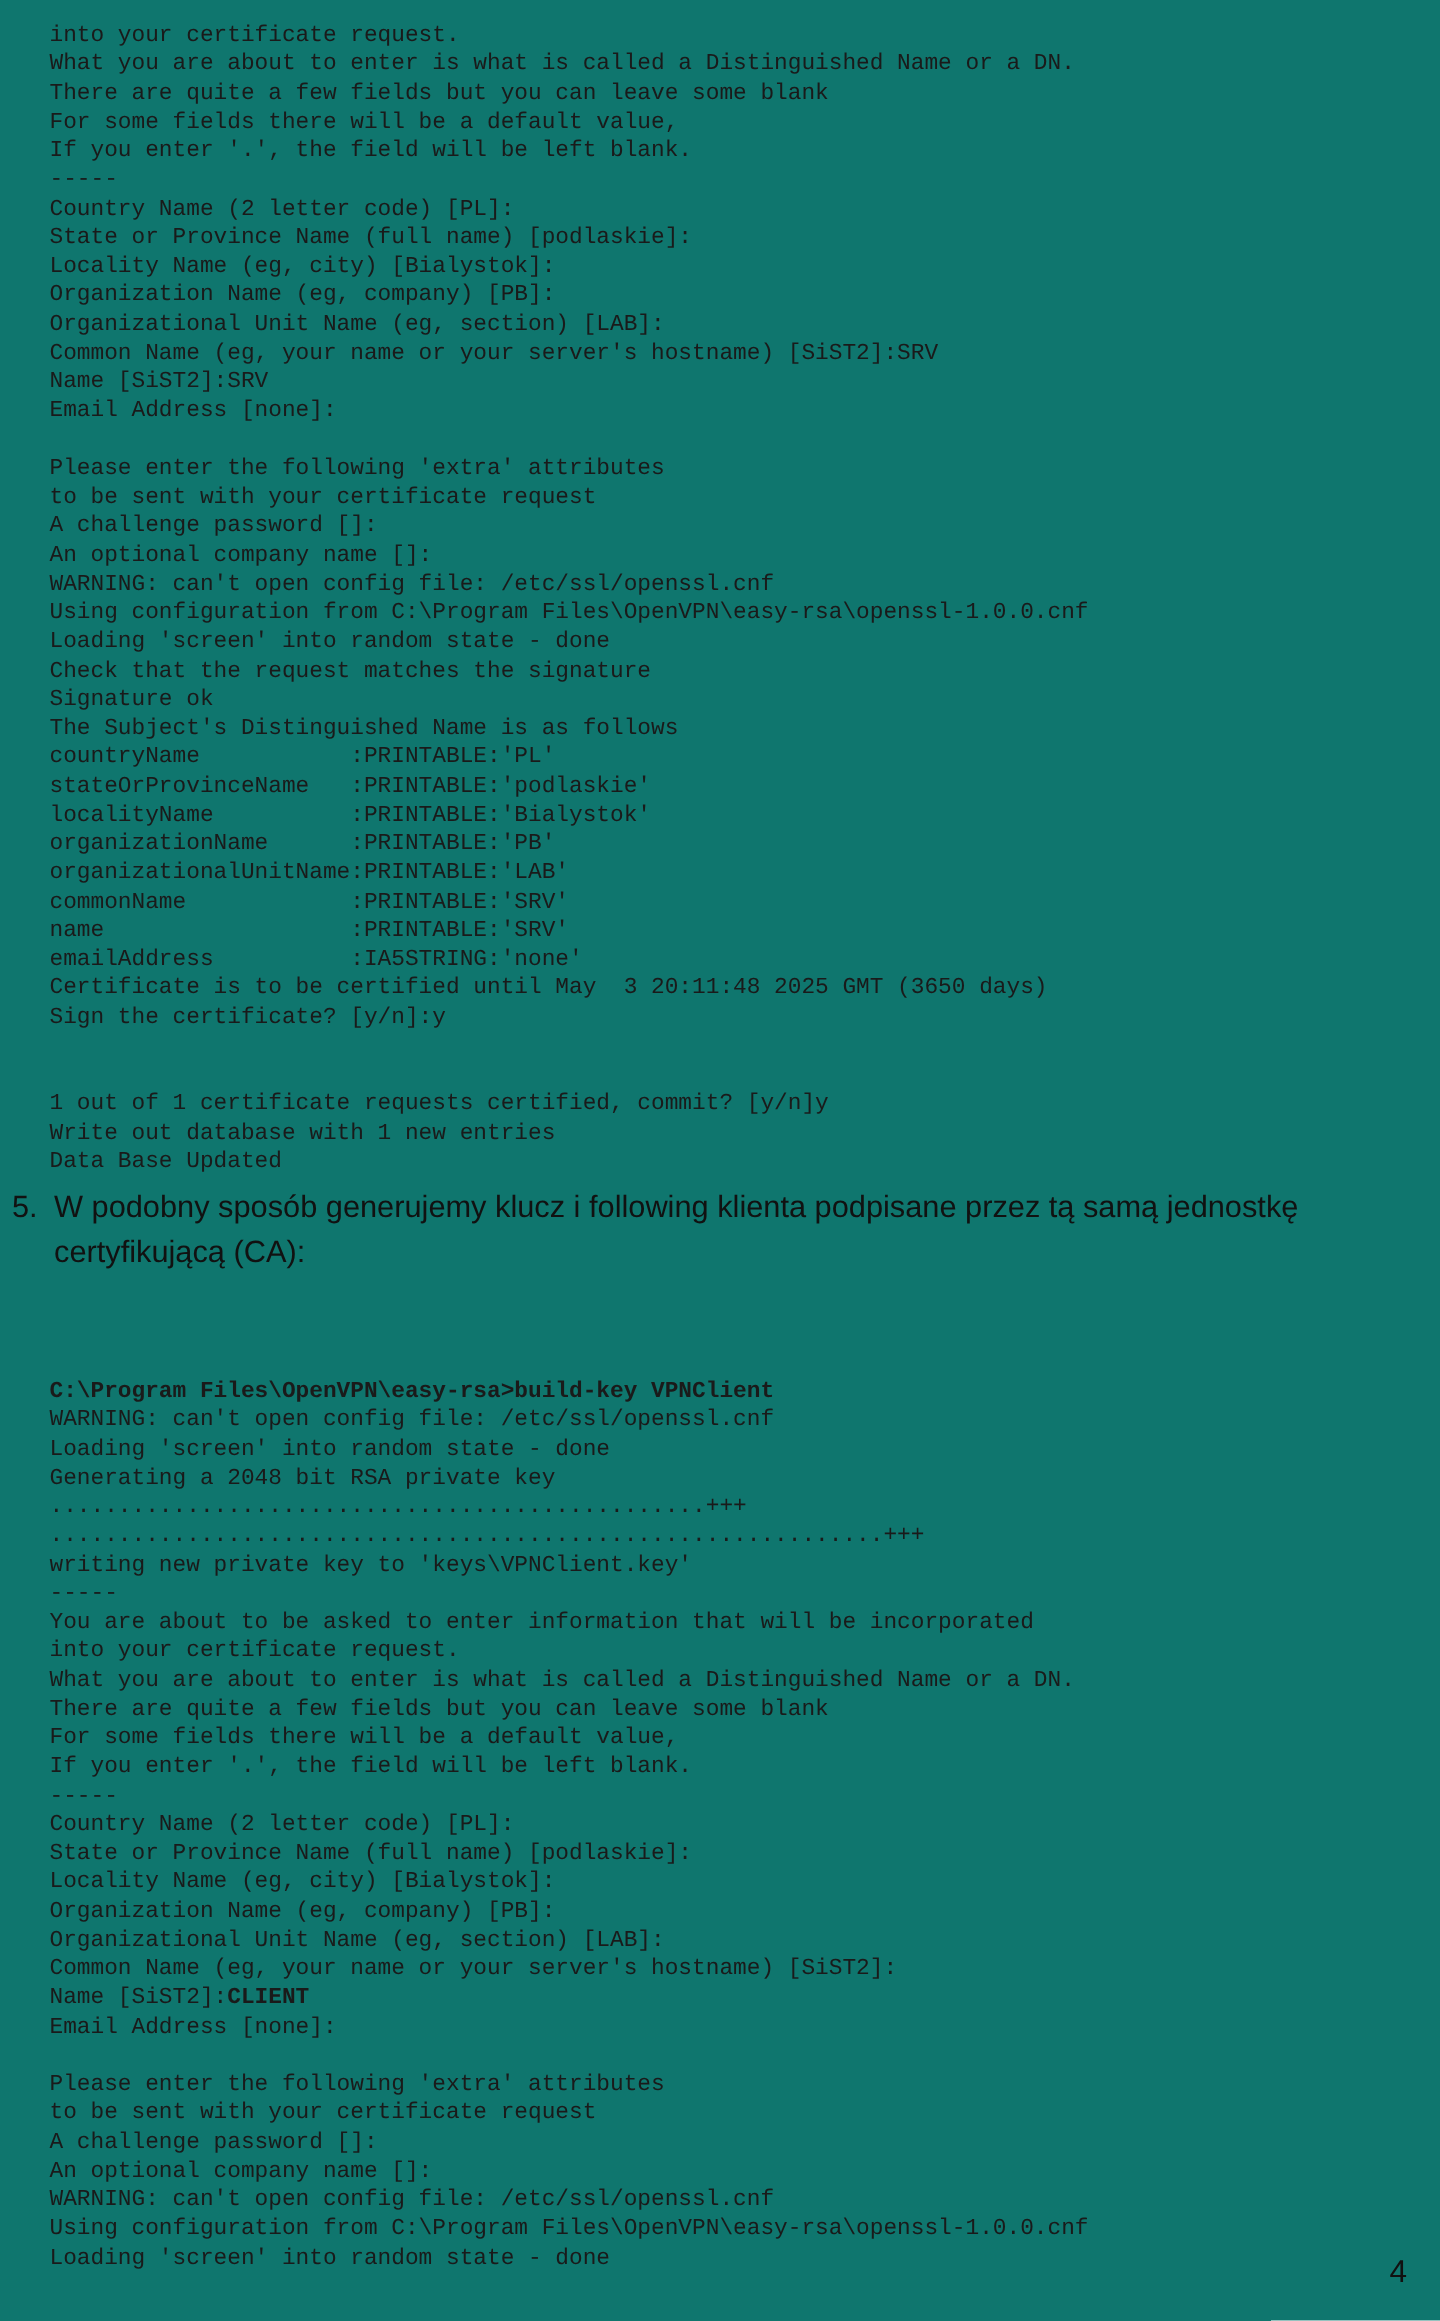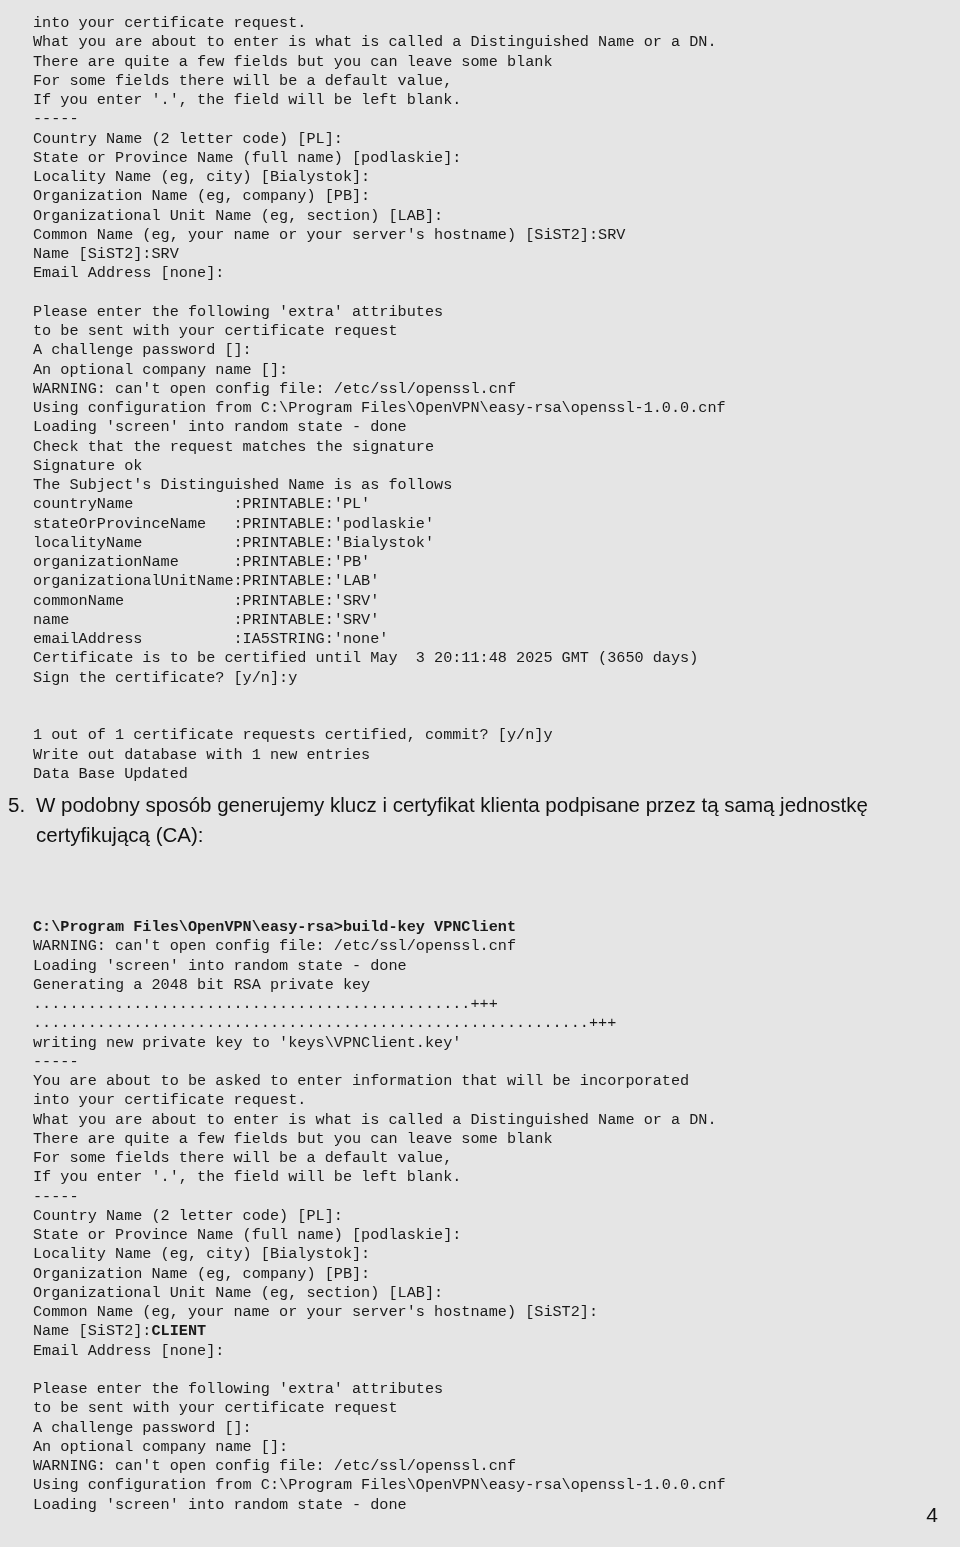--- a/index.html
+++ b/index.html
@@ -4,21 +4,21 @@
 <style>
   html, body {
     margin: 0;
     padding: 0;
     background: #ffffff;
   }
   .page {
     position: relative;
     width: 960px;
     height: 1547px;
-    background: #e5e5e5;
+    background: #0f766e;
     overflow: hidden;
     font-family: "Liberation Sans", sans-serif;
   }
 
   
   .console {
     position: absolute;
     left: 33px;
     font-family: "Liberation Mono", "DejaVu Sans Mono", monospace;
     font-size: 15.2px;
@@ -81,20 +81,20 @@
 </style>
 </head>
 <body>
 
 <div class="page">
 
   <div class="console" id="console-top"><span class="ln">into your certificate request.</span><span class="ln">What you are about to enter is what is called a Distinguished Name or a DN.</span><span class="ln">There are quite a few fields but you can leave some blank</span><span class="ln">For some fields there will be a default value,</span><span class="ln">If you enter '.', the field will be left blank.</span><span class="ln">-----</span><span class="ln">Country Name (2 letter code) [PL]:</span><span class="ln">State or Province Name (full name) [podlaskie]:</span><span class="ln">Locality Name (eg, city) [Bialystok]:</span><span class="ln">Organization Name (eg, company) [PB]:</span><span class="ln">Organizational Unit Name (eg, section) [LAB]:</span><span class="ln">Common Name (eg, your name or your server's hostname) [SiST2]:SRV</span><span class="ln">Name [SiST2]:SRV</span><span class="ln">Email Address [none]:</span><span class="ln blank">&nbsp;</span><span class="ln">Please enter the following 'extra' attributes</span><span class="ln">to be sent with your certificate request</span><span class="ln">A challenge password []:</span><span class="ln">An optional company name []:</span><span class="ln">WARNING: can't open config file: /etc/ssl/openssl.cnf</span><span class="ln">Using configuration from C:\Program Files\OpenVPN\easy-rsa\openssl-1.0.0.cnf</span><span class="ln">Loading 'screen' into random state - done</span><span class="ln">Check that the request matches the signature</span><span class="ln">Signature ok</span><span class="ln">The Subject's Distinguished Name is as follows</span><span class="ln">countryName           :PRINTABLE:'PL'</span><span class="ln">stateOrProvinceName   :PRINTABLE:'podlaskie'</span><span class="ln">localityName          :PRINTABLE:'Bialystok'</span><span class="ln">organizationName      :PRINTABLE:'PB'</span><span class="ln">organizationalUnitName:PRINTABLE:'LAB'</span><span class="ln">commonName            :PRINTABLE:'SRV'</span><span class="ln">name                  :PRINTABLE:'SRV'</span><span class="ln">emailAddress          :IA5STRING:'none'</span><span class="ln">Certificate is to be certified until May  3 20:11:48 2025 GMT (3650 days)</span><span class="ln">Sign the certificate? [y/n]:y</span><span class="ln blank">&nbsp;</span><span class="ln blank">&nbsp;</span><span class="ln">1 out of 1 certificate requests certified, commit? [y/n]y</span><span class="ln">Write out database with 1 new entries</span><span class="ln">Data Base Updated</span></div>
 
   <div class="numbered-item">
     <span class="marker">5.</span>
-    <span class="body">W podobny sposób generujemy klucz i certyfikat klienta podpisane przez tą samą jednostkę certyfikującą (CA):</span>
+    <span class="body">W podobny sposób generujemy klucz i following klienta podpisane przez tą samą jednostkę certyfikującą (CA):</span>
   </div>
 
   <div class="console" id="console-mid"><span class="ln bold">C:\Program Files\OpenVPN\easy-rsa&gt;build-key VPNClient</span><span class="ln">WARNING: can't open config file: /etc/ssl/openssl.cnf</span><span class="ln">Loading 'screen' into random state - done</span><span class="ln">Generating a 2048 bit RSA private key</span><span class="ln">................................................+++</span><span class="ln">.............................................................+++</span><span class="ln">writing new private key to 'keys\VPNClient.key'</span><span class="ln">-----</span><span class="ln">You are about to be asked to enter information that will be incorporated</span><span class="ln">into your certificate request.</span><span class="ln">What you are about to enter is what is called a Distinguished Name or a DN.</span><span class="ln">There are quite a few fields but you can leave some blank</span><span class="ln">For some fields there will be a default value,</span><span class="ln">If you enter '.', the field will be left blank.</span><span class="ln">-----</span><span class="ln">Country Name (2 letter code) [PL]:</span><span class="ln">State or Province Name (full name) [podlaskie]:</span><span class="ln">Locality Name (eg, city) [Bialystok]:</span><span class="ln">Organization Name (eg, company) [PB]:</span><span class="ln">Organizational Unit Name (eg, section) [LAB]:</span><span class="ln">Common Name (eg, your name or your server's hostname) [SiST2]:</span><span class="ln"><span>Name [SiST2]:</span><b>CLIENT</b></span><span class="ln">Email Address [none]:</span><span class="ln blank">&nbsp;</span><span class="ln">Please enter the following 'extra' attributes</span><span class="ln">to be sent with your certificate request</span><span class="ln">A challenge password []:</span><span class="ln">An optional company name []:</span><span class="ln">WARNING: can't open config file: /etc/ssl/openssl.cnf</span><span class="ln">Using configuration from C:\Program Files\OpenVPN\easy-rsa\openssl-1.0.0.cnf</span><span class="ln">Loading 'screen' into random state - done</span></div>
 
   <div class="page-number">4</div>
 
 </div>
 
 </body></html>

